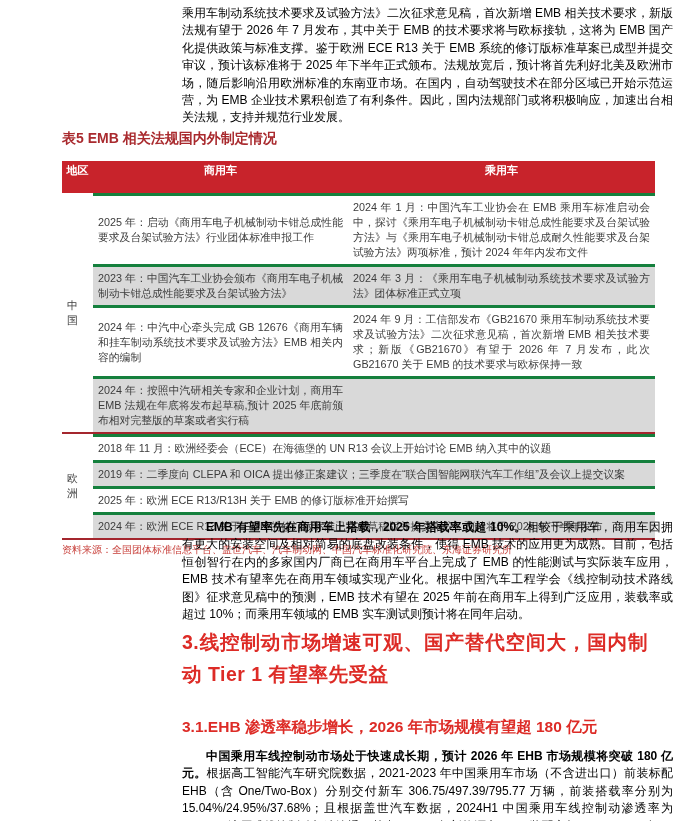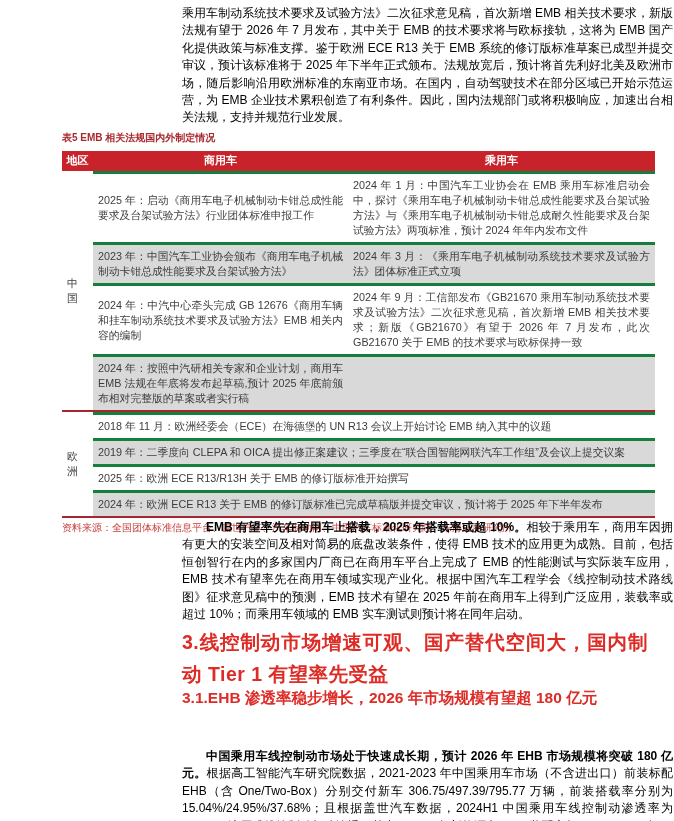--- a/index.html
+++ b/index.html
@@ -19,32 +19,32 @@
     text-align:justify;
     color:#000000;
   }
   .para.indent{text-indent:24px;}
   .lead-bold{font-weight:bold;}
   
   .table-block{
     position:absolute;top:131px;left:62px;width:593px;
   }
   .tbl-caption{
-    font-size:10px;font-weight:bold;color:#a92a2e;
-    margin:0 0 6px 0;line-height:14px;
+    font-size:14px;font-weight:bold;color:#a92a2e;
+    margin:0 0 16px 0;line-height:14px;
   }
   table.reg{
     width:100%;
     border-collapse:separate;border-spacing:0;
     table-layout:fixed;
   }
   table.reg thead th{
     background:#c8232b;color:#ffffff;
     font-size:11px;font-weight:bold;
-    padding:3px 0 4px 0;text-align:center;
+    padding:3px 0 16px 0;text-align:center;
     line-height:13px;
   }
   table.reg td{
     font-size:10.8px;line-height:15px;
     color:#3c3c3c;
     vertical-align:middle;
     text-align:justify;
     padding:4px 5px;
   }
   td.cell{border-top:3px solid #15803d;background:#ffffff;}
@@ -134,19 +134,19 @@
 
     <div class="tbl-source">资料来源：全国团体标准信息平台、盖世汽车、汽车制动网、中国汽车标准化研究院、东海证券研究所</div>
   </div>
 
   <div class="para indent" style="top:519px;">
     <span class="lead-bold">EMB 有望率先在商用车上搭载，2025 年搭载率或超 10%。</span><span>相较于乘用车，商用车因拥有更大的安装空间及相对简易的底盘改装条件，使得 EMB 技术的应用更为成熟。目前，包括恒创智行在内的多家国内厂商已在商用车平台上完成了 EMB 的性能测试与实际装车应用，EMB 技术有望率先在商用车领域实现产业化。根据中国汽车工程学会《线控制动技术路线图》征求意见稿中的预测，EMB 技术有望在 2025 年前在商用车上得到广泛应用，装载率或超过 10%；而乘用车领域的 EMB 实车测试则预计将在同年启动。</span>
   </div>
 
   <div class="h-sec" style="top:626px;">3.线控制动市场增速可观、国产替代空间大，国内制动 Tier 1 有望率先受益</div>
 
-  <div class="h-sub" style="top:687px;">3.1.EHB 渗透率稳步增长，2026 年市场规模有望超 180 亿元</div>
+  <div class="h-sub" style="top:716px;">3.1.EHB 渗透率稳步增长，2026 年市场规模有望超 180 亿元</div>
 
   <div class="para indent" style="top:748px;">
     <span class="lead-bold">中国乘用车线控制动市场处于快速成长期，预计 2026 年 EHB 市场规模将突破 180 亿元。</span><span>根据高工智能汽车研究院数据，2021-2023 年中国乘用车市场（不含进出口）前装标配 EHB（含 One/Two-Box）分别交付新车 306.75/497.39/795.77 万辆，前装搭载率分别为 15.04%/24.95%/37.68%；且根据盖世汽车数据，2024H1 中国乘用车线控制动渗透率为 45.8%，液压式线控制动加速渗透。其中，2023 年新能源车 EHB 装配率超 73%，2024 年</span>
   </div>
 
 </div>
 
 </body></html>

